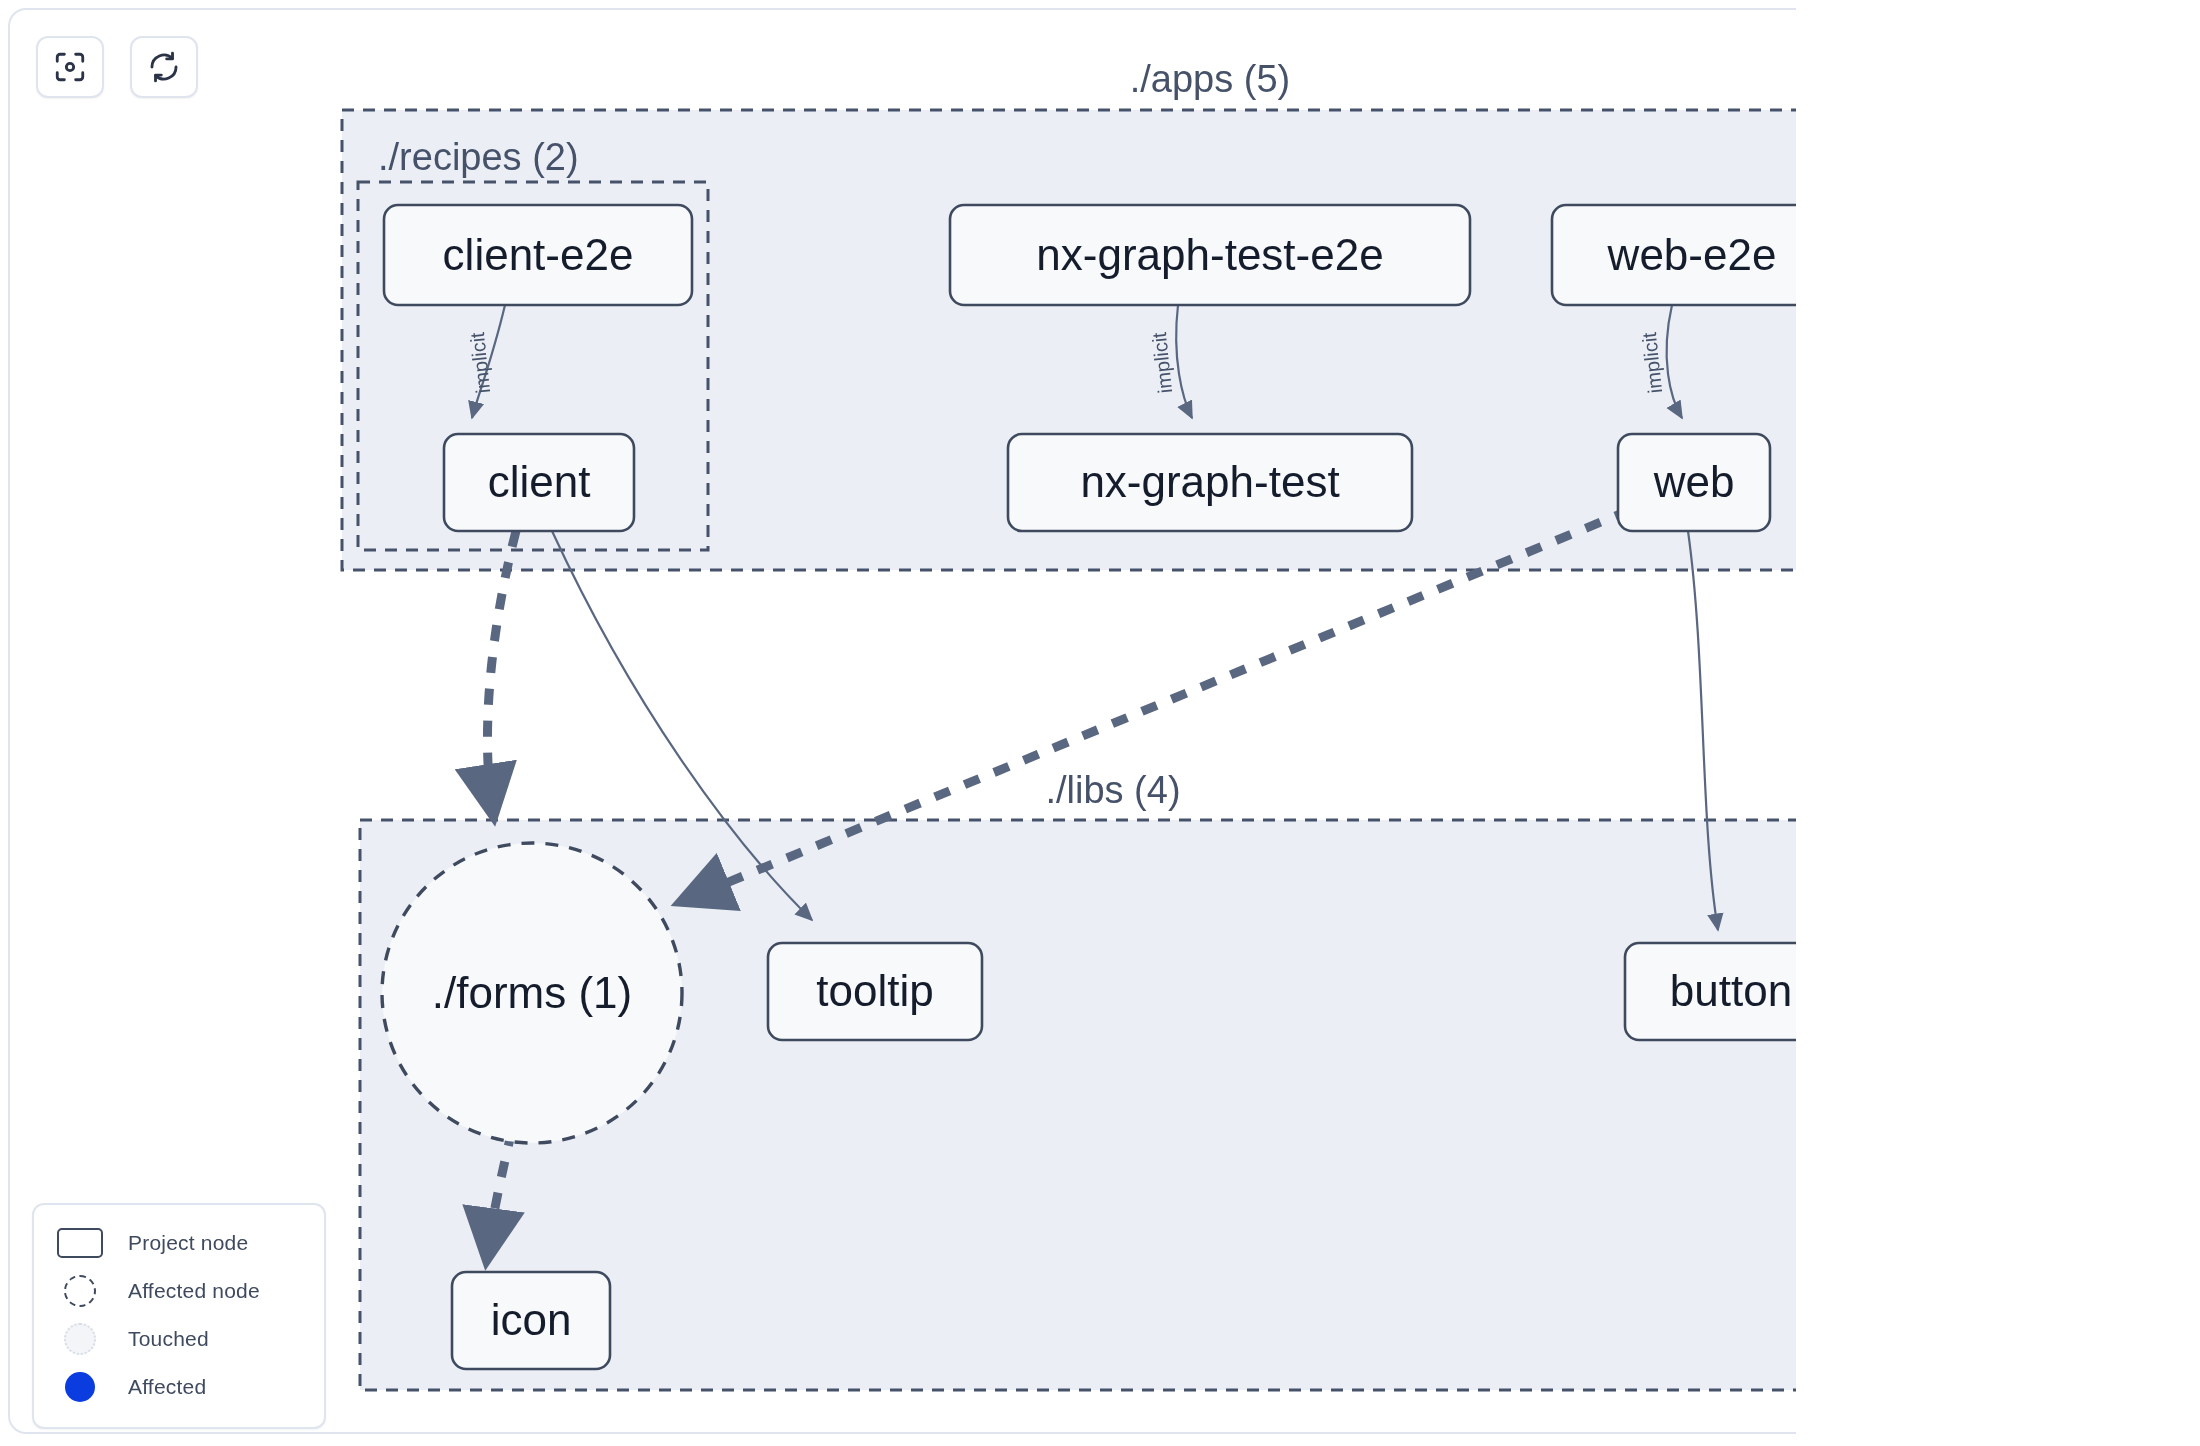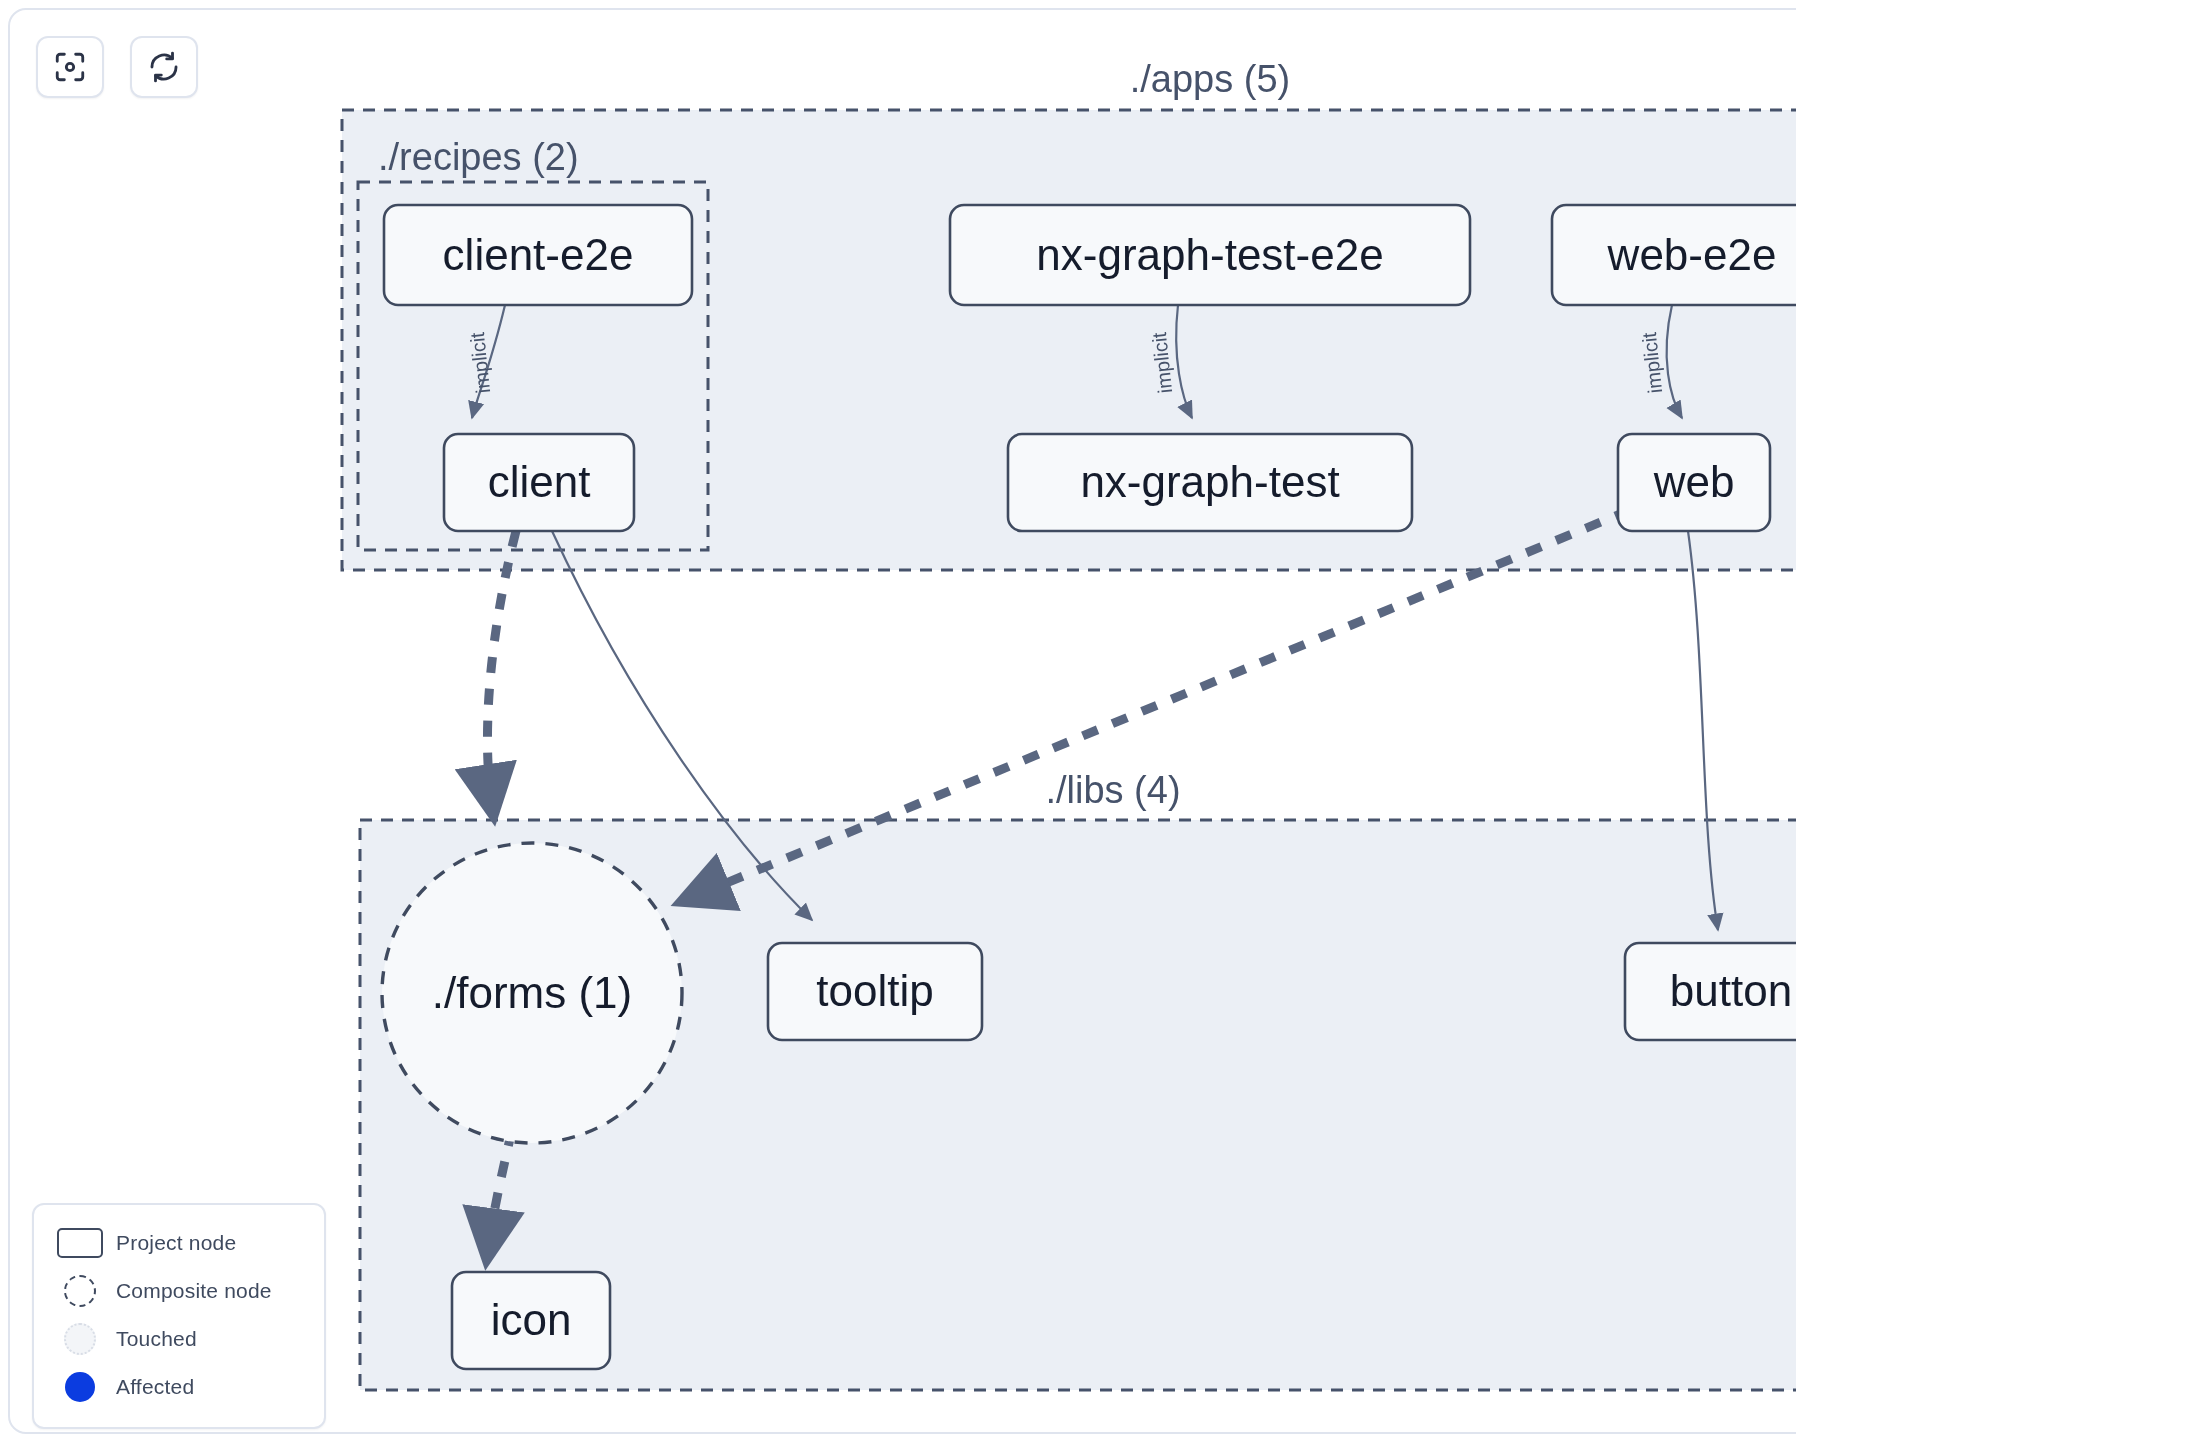--- a/index.html
+++ b/index.html
@@ -114,20 +114,21 @@
     width: 30px; height: 30px;
     border-radius: 50%;
     background: #0b3ce0;
   }
   .legend-label {
     font-size: 21px;
     color: #3f4a5f;
     letter-spacing: .2px;
     padding-left: 8px;
     white-space: nowrap;
+    margin-left: 12px;
   }
 
   
   .grp-label {
     font-family: "Liberation Sans", sans-serif;
     font-size: 38px;
     fill: #46526a;
   }
   .node-label {
     font-family: "Liberation Sans", sans-serif;
@@ -286,21 +287,21 @@
     <div class="legend-row">
       <span class="legend-swatch">
         <span class="sw-project"></span>
       </span>
       <span class="legend-label">Project node</span>
     </div>
     <div class="legend-row">
       <span class="legend-swatch">
         <span class="sw-composite"></span>
       </span>
-      <span class="legend-label">Composite node</span>
+      <span class="legend-label">Affected node</span>
     </div>
     <div class="legend-row">
       <span class="legend-swatch">
         <span class="sw-affected"></span>
       </span>
       <span class="legend-label">Touched</span>
     </div>
     <div class="legend-row">
       <span class="legend-swatch">
         <span class="sw-touched"></span>

